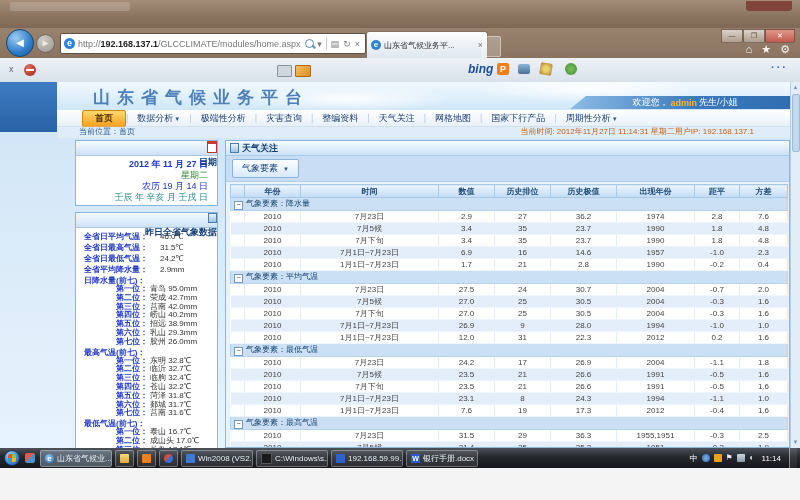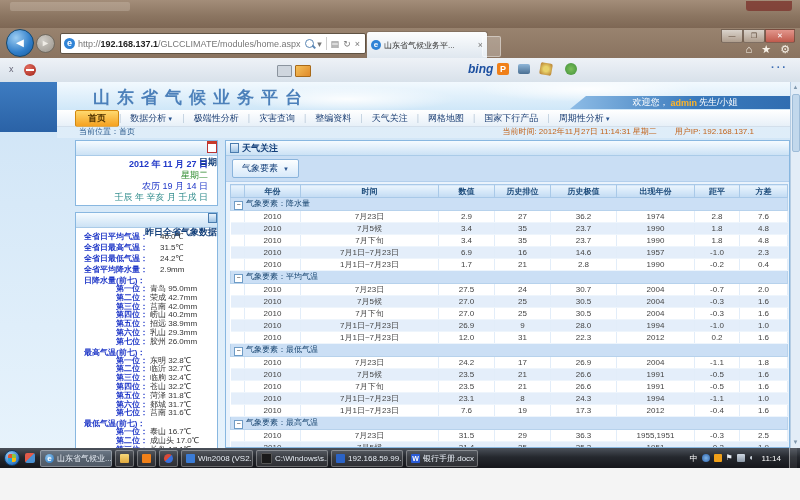--- a/index.html
+++ b/index.html
@@ -70,31 +70,31 @@
   .site-title{position:absolute;left:36px;top:4px;font-size:17px;font-weight:bold;color:#4c80ba;letter-spacing:7px;white-space:nowrap;}
   .ribbon{position:absolute;right:0;bottom:1px;width:230px;height:13px;
     background:linear-gradient(90deg,#8dbce6,#3a7abc 55%,#2f6cb0);
     clip-path:polygon(16px 0,100% 0,100% 100%,0 100%);
     display:flex;align-items:center;justify-content:center;font-size:9px;color:#fff;white-space:nowrap;}
   .ribbon .user{color:#ffb527;font-weight:bold;padding:0 2px;}
 
   .navbar{position:absolute;left:57px;top:28px;width:743px;height:16px;
     background:linear-gradient(180deg,#ffffff,#e7f0f8);border-bottom:1px solid #c2d3e3;
     display:flex;align-items:center;font-size:9px;color:#1c3f74;}
-  .home-btn{margin-left:18px;padding:1px 12px;background:linear-gradient(180deg,#ffd96f,#f5a120);
+  .home-btn{margin-left:25px;padding:1px 12px;background:linear-gradient(180deg,#ffd96f,#f5a120);
     border:1px solid #d2880f;border-radius:2px;font-weight:bold;color:#4f3300;flex:none;}
   .nav-item{padding:0 9px;white-space:nowrap;}
   .nav-sep{color:#b9c9d9;}
   .nav-arrow{font-size:6px;margin-left:1px;color:#2a5590;}
 
   .crumb-row{position:absolute;left:57px;top:44px;width:743px;height:12px;background:rgba(255,255,255,.28);
     display:flex;align-items:flex-start;font-size:8px;}
   .crumb-left{margin-left:22px;color:#2a5a8c;}
   .crumb-right{margin-left:auto;display:flex;}
-  .crumb-time{color:#c2641c;margin-right:18px;}
+  .crumb-time{color:#c2641c;}
   .crumb-ip{color:#c2641c;margin-right:46px;}
 
   
   .sidebar{position:absolute;left:75px;top:58px;width:143px;}
   .panel{background:#fff;border:1px solid #88b7e0;}
   .panel-hd{height:14px;background:linear-gradient(180deg,#f5fbff,#cce2f5);border-bottom:1px solid #aacbe8;
     display:flex;align-items:flex-end;font-size:9px;font-weight:bold;color:#14407a;padding-left:4px;gap:3px;flex-direction:column;}
   .ico-cal{width:8px;height:8px;background:#fff;border:1px solid #b33;border-top:3px solid #c83a2a;flex:none;}
   .ico-doc{width:7px;height:8px;background:linear-gradient(180deg,#eaf3fc,#9ec3e4);border:1px solid #4a7cae;flex:none;}
   .date-bd{height:46px;padding:3px 9px 0 0;text-align:right;font-size:9px;line-height:11px;}

